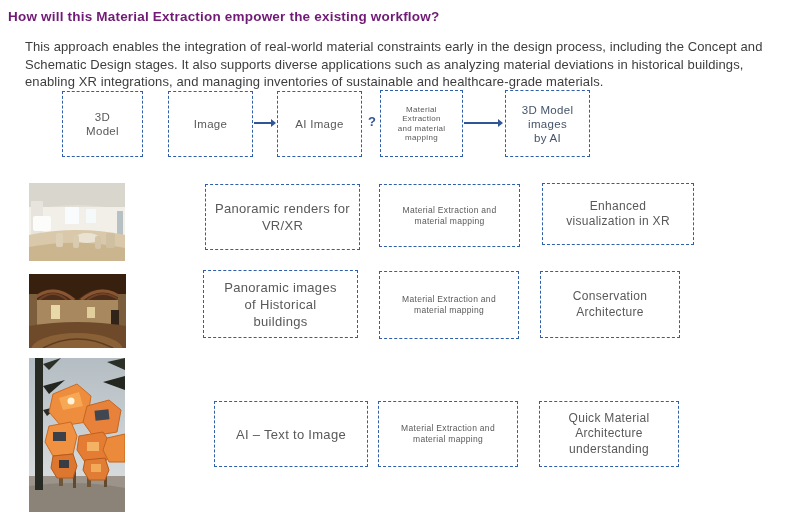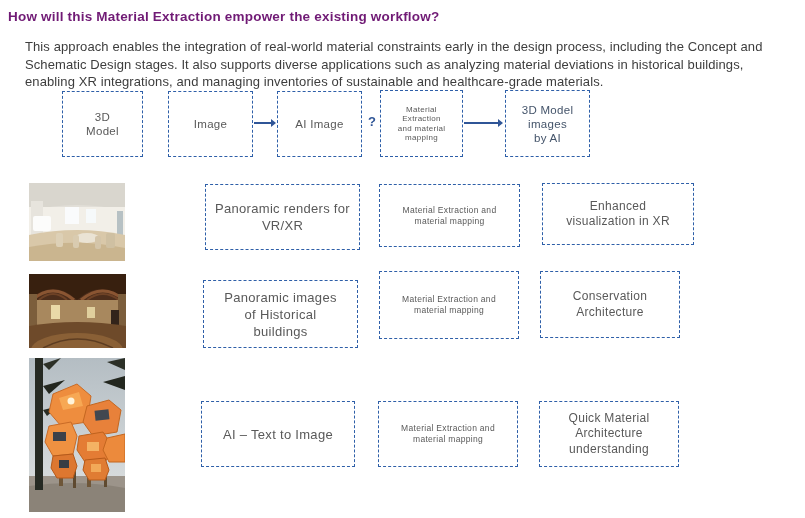--- a/index.html
+++ b/index.html
@@ -104,21 +104,21 @@
     <rect y="26" width="97" height="26" fill="#a8885e"></rect>
     <rect x="0" y="20" width="8" height="38" fill="#7c5e3c"></rect>
     <rect x="89" y="20" width="8" height="38" fill="#7c5e3c"></rect>
     <rect x="22" y="31" width="9" height="14" fill="#e9d9a8"></rect>
     <rect x="58" y="33" width="8" height="11" fill="#e0cf9d"></rect>
     <rect x="82" y="36" width="8" height="16" fill="#32231a"></rect>
     <path d="M0 52 Q48 44 97 52 L97 74 L0 74 Z" fill="#6e4a2a"></path>
     <ellipse cx="48" cy="76" rx="46" ry="17" fill="#8a6036"></ellipse>
     <path d="M14 74 Q48 56 84 74" stroke="#5d3d22" stroke-width="1.5" fill="none"></path>
   </svg>
-  <div class="dashed-box fs-src" style="left:203px;top:280px;width:155px;height:68px;">
+  <div class="dashed-box fs-src" style="left:203px;top:270px;width:155px;height:68px;">
     <span class="lbl" style="width:120px;">Panoramic images of Historical buildings</span>
   </div>
   <div class="dashed-box fs-proc" style="left:379px;top:271px;width:140px;height:68px;">
     <span class="lbl" style="width:100px;">Material Extraction and material mapping</span>
   </div>
   <div class="dashed-box fs-out" style="left:540px;top:271px;width:140px;height:67px;">
     <span class="lbl" style="width:110px;">Conservation Architecture</span>
   </div>
 
   <svg class="rowimg" style="left:29px;top:358px;" width="96" height="154" viewBox="0 0 96 154">
@@ -149,21 +149,21 @@
     <polygon points="20,68 42,64 48,78 44,96 24,98 16,84" fill="#ef9141" stroke="#c96b26" stroke-width="1"></polygon>
     <rect x="24" y="74" width="13" height="9" fill="#3c4149"></rect>
     <polygon points="50,78 74,74 82,86 78,102 56,104 48,92" fill="#e47c34" stroke="#bf621d" stroke-width="1"></polygon>
     <rect x="58" y="84" width="12" height="9" fill="#f4b264"></rect>
     <polygon points="78,80 96,76 96,104 80,104 74,92" fill="#ec8a3c" stroke="#c4661f" stroke-width="1"></polygon>
     <polygon points="24,98 44,96 48,108 44,120 28,120 22,110" fill="#dd7730" stroke="#b65a1a" stroke-width="1"></polygon>
     <rect x="30" y="102" width="10" height="8" fill="#383d44"></rect>
     <polygon points="56,102 76,100 80,112 76,122 60,122 54,112" fill="#e07c33" stroke="#b65a1a" stroke-width="1"></polygon>
     <rect x="62" y="106" width="10" height="8" fill="#f2a958"></rect>
   </svg>
-  <div class="dashed-box fs-src" style="left:201px;top:401px;width:154px;height:66px;align-items:center;">
+  <div class="dashed-box fs-src" style="left:214px;top:401px;width:154px;height:66px;align-items:center;">
     <span class="lbl" style="width:140px;">AI – Text to Image</span>
   </div>
   <div class="dashed-box fs-proc" style="left:378px;top:401px;width:140px;height:66px;">
     <span class="lbl" style="width:100px;">Material Extraction and material mapping</span>
   </div>
   <div class="dashed-box fs-out" style="left:539px;top:401px;width:140px;height:66px;">
     <span class="lbl" style="width:100px;">Quick Material Architecture understanding</span>
   </div>
 
 </div>

